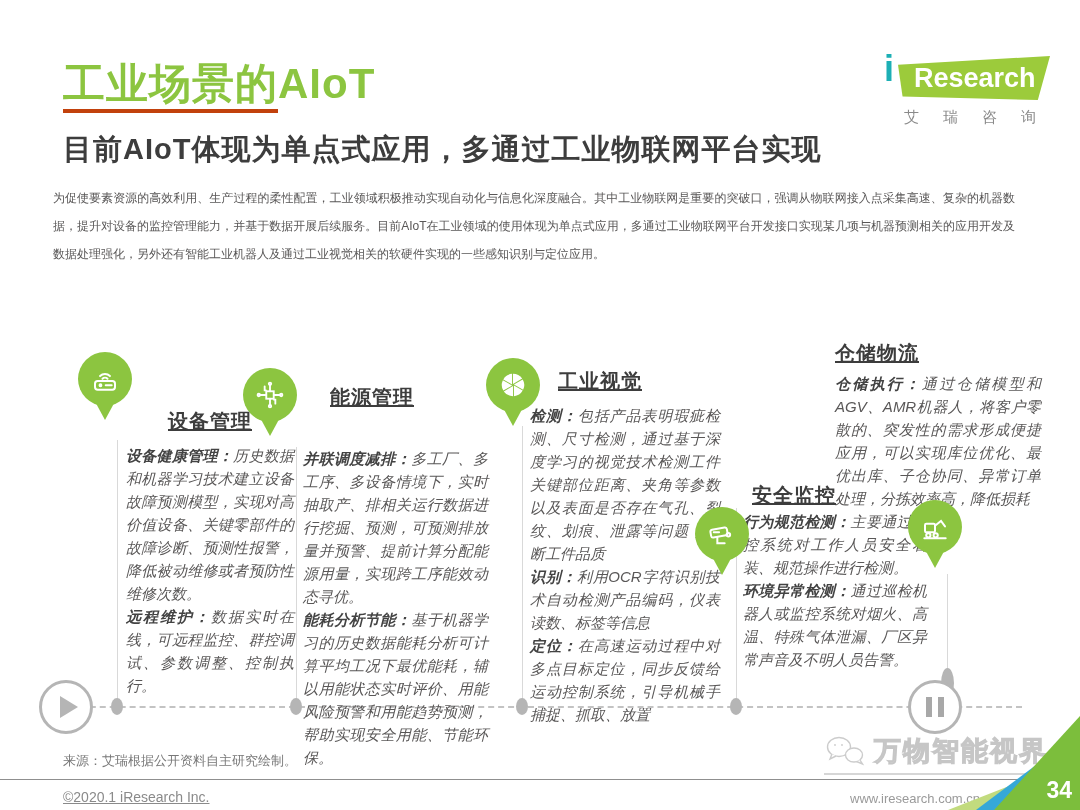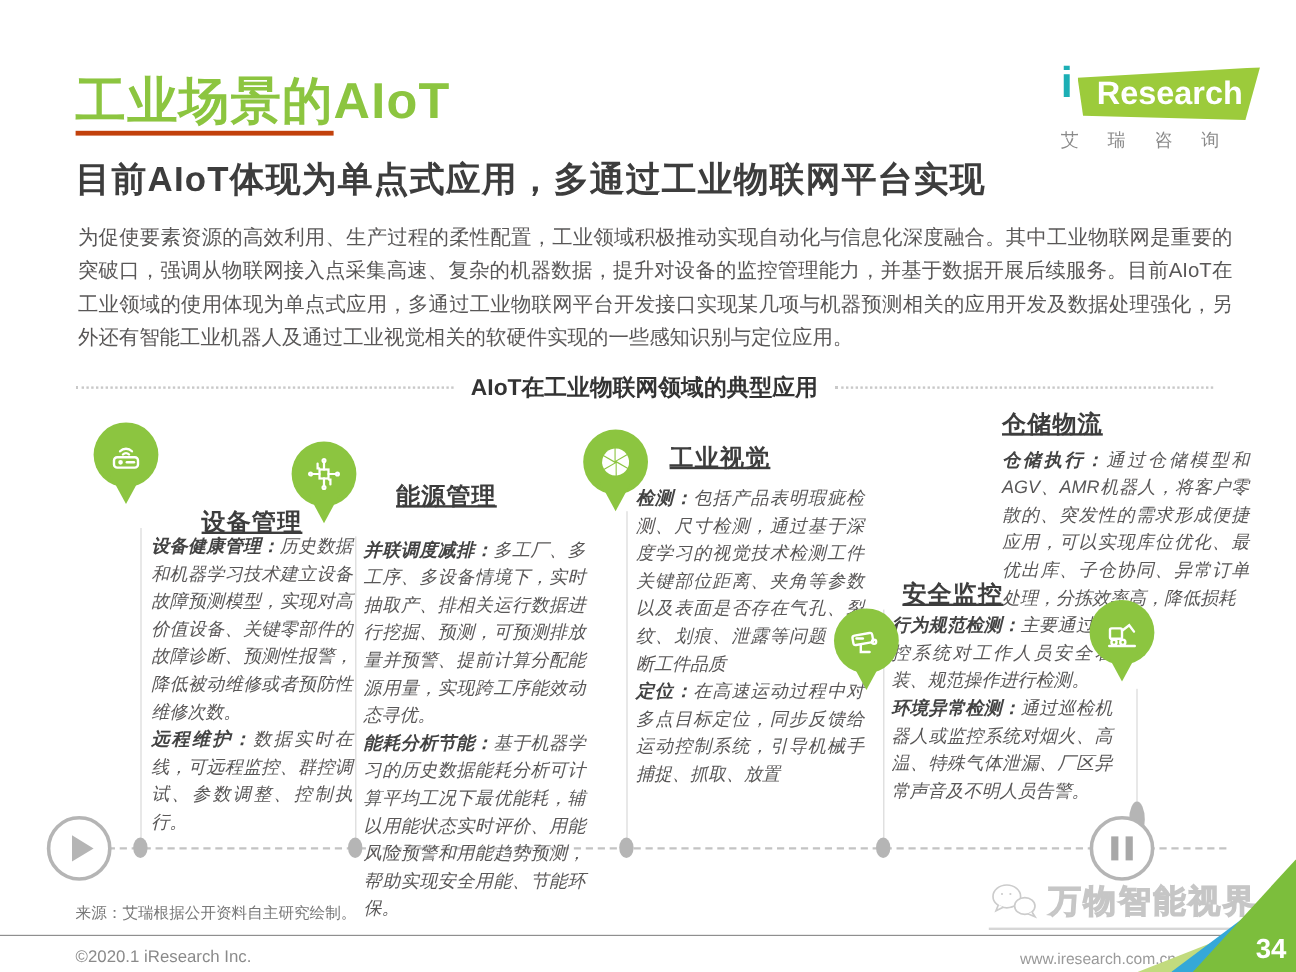--- a/index.html
+++ b/index.html
@@ -10,24 +10,24 @@
   
   .title { position:absolute; left:63px; top:56px; font-size:42px; font-weight:bold; color:#8CC540; letter-spacing:1px; }
   .title .zh { border-bottom:4px solid #c2410c; padding-bottom:2px; }
   .subtitle { position:absolute; left:63px; top:130px; font-size:29px; font-weight:bold; color:#3d3d3d; letter-spacing:1px; }
 
   .logo { position:absolute; left:884px; top:56px; width:185px; }
   .logo-flag { position:relative; margin-left:14px; width:152px; height:44px; background:#9CCB3B;
                clip-path:polygon(0 20%, 100% 0, 92% 100%, 3% 92%); display:flex; align-items:center; }
   .logo-flag span { color:#ffffff; font-size:27px; font-weight:bold; padding-left:16px; }
   .logo-i { position:absolute; left:0; top:-8px; font-size:36px; font-weight:bold; color:#1CAFB5; font-style:normal; }
-  .logo-caption { margin-top:8px; margin-left:0; font-size:15px; color:#8a8a8a; letter-spacing:24px; white-space:nowrap; }
-
-  
-  .intro { position:absolute; left:65px; top:184px; width:962px; font-size:17px; line-height:28px; color:#595757; text-align:justify; }
+  .logo-caption { margin-top:8px; margin-left:20px; font-size:15px; color:#8a8a8a; letter-spacing:24px; white-space:nowrap; }
+
+  
+  .intro { position:absolute; left:53px; top:184px; width:962px; font-size:12px; line-height:28px; color:#595757; text-align:justify; }
 
   
   .heading-row { position:absolute; left:63px; top:310px; width:948px; display:flex; align-items:center; gap:14px; }
   .dotline { flex:1; border-top:2px dotted #c9c9c9; height:0; }
   .diagram-heading { font-size:19px; font-weight:bold; color:#333333; white-space:nowrap; }
 
   
   .pin { position:absolute; width:54px; height:54px; background:#8CC540; border-radius:50%;
          display:flex; align-items:center; justify-content:center; z-index:3; }
   .pin::after { content:""; position:absolute; top:44px; left:50%; transform:translateX(-50%);
@@ -48,21 +48,21 @@
   .tl-circle { position:absolute; width:54px; height:54px; border:3px solid #b5b5b5; border-radius:50%;
                background:#ffffff; display:flex; align-items:center; justify-content:center; z-index:3; cursor:pointer; }
   .play-tri { width:0; height:0; border-left:18px solid #b5b5b5; border-top:11px solid transparent;
               border-bottom:11px solid transparent; margin-left:6px; }
   .pause-bars { display:flex; gap:6px; }
   .pause-bars i { display:block; width:6px; height:20px; background:#a8a8a8; }
 
   
   .source { position:absolute; left:63px; top:752px; font-size:13px; color:#787878; }
   .foot-divider { position:absolute; left:0; top:779px; width:1080px; height:1px; background:#8f8f8f; }
-  .copyright { position:absolute; left:63px; top:789px; font-size:14px; color:#8a8a8a; }
+  .copyright { position:absolute; left:63px; top:789px; font-size:14px; color:#8a8a8a;text-decoration:underline; }
   .website { position:absolute; left:850px; top:791px; font-size:13px; color:#9a9a9a; }
 
   .watermark { position:absolute; left:824px; top:733px; display:flex; align-items:center; gap:6px;
                border-bottom:2px solid #d6d6d6; padding-bottom:4px; z-index:4; }
   .watermark svg { width:44px; height:34px; }
   .watermark .wm-text { font-size:27px; font-weight:bold; color:#dadada; letter-spacing:2px;
                         -webkit-text-stroke:1px #c6c6c6; white-space:nowrap; }
 
   .corner { position:absolute; right:0; bottom:0; z-index:5; }
   .tri { position:absolute; right:0; bottom:0; }
@@ -83,83 +83,79 @@
       <span>Research</span>
     </div>
     <i class="logo-i">i</i>
     <div class="logo-caption">艾瑞咨询</div>
   </div>
 
   <h2 class="subtitle">目前AIoT体现为单点式应用，多通过工业物联网平台实现</h2>
 
   <p class="intro">为促使要素资源的高效利用、生产过程的柔性配置，工业领域积极推动实现自动化与信息化深度融合。其中工业物联网是重要的突破口，强调从物联网接入点采集高速、复杂的机器数据，提升对设备的监控管理能力，并基于数据开展后续服务。目前AIoT在工业领域的使用体现为单点式应用，多通过工业物联网平台开发接口实现某几项与机器预测相关的应用开发及数据处理强化，另外还有智能工业机器人及通过工业视觉相关的软硬件实现的一些感知识别与定位应用。</p>
 
-  <div class="heading-row">
-    <div class="dotline"></div>
-    <div class="diagram-heading">AIoT在工业物联网领域的典型应用</div>
-    <div class="dotline"></div>
-  </div>
 
   <div class="vline" style="left:117px; top:440px; height:262px;"></div>
   <div class="vline" style="left:296px; top:447px; height:255px;"></div>
   <div class="vline" style="left:522px; top:426px; height:276px;"></div>
   <div class="vline" style="left:736px; top:508px; height:194px;"></div>
   <div class="vline" style="left:947px; top:574px; height:112px;"></div>
 
   <div class="pin" style="left:78px; top:352px;">
     <svg viewBox="0 0 24 24" fill="none" stroke="#ffffff" stroke-width="1.5" stroke-linecap="round">
       <path d="M8.3 9.8 a5.2 5.2 0 0 1 7.4 0"></path>
       <path d="M10.1 11.8 a2.7 2.7 0 0 1 3.8 0"></path>
       <rect x="4.5" y="13.5" width="15" height="6.5" rx="2"></rect>
       <circle cx="8.6" cy="16.7" r="0.7" fill="#ffffff"></circle>
       <path d="M12.5 16.7 h4.5"></path>
     </svg>
   </div>
-  <div class="col-title" style="left:168px; top:408px;margin-top:14px;">设备管理</div>
+  <div class="col-title" style="left:168px; top:408px;">设备管理</div>
   <div class="coltext" style="left:126px; top:444px; width:168px;">
     <p><span class="term">设备健康管理：</span><span>历史数据和机器学习技术建立设备故障预测模型，实现对高价值设备、关键零部件的故障诊断、预测性报警，降低被动维修或者预防性维修次数。</span></p>
     <p><span class="term">远程维护：</span><span>数据实时在线，可远程监控、群控调试、参数调整、控制执行。</span></p>
   </div>
 
   <div class="pin" style="left:243px; top:368px;">
     <svg viewBox="0 0 24 24" fill="none" stroke="#ffffff" stroke-width="1.4" stroke-linecap="round">
       <rect x="9.2" y="9.2" width="5.6" height="5.6"></rect>
       <path d="M12 9.2 V4.5"></path>
         <path d="M12 14.8 V19.5"></path>
         <path d="M9.2 12 H4.5"></path>
         <path d="M14.8 12 H19.5"></path>
       <circle cx="12" cy="3.6" r="0.9"></circle>
         <circle cx="12" cy="20.4" r="0.9"></circle>
         <circle cx="3.6" cy="12" r="0.9"></circle>
         <circle cx="20.4" cy="12" r="0.9"></circle>
       <path d="M8 5.5 v3 h1"></path>
         <path d="M16 18.5 v-3 h-1"></path>
     </svg>
   </div>
-  <div class="col-title" style="left:330px; top:400px;">能源管理</div>
+  <div class="col-title" style="left:330px; top:384px;">能源管理</div>
   <div class="coltext" style="left:303px; top:447px; width:185px;">
     <p><span class="term">并联调度减排：</span><span>多工厂、多工序、多设备情境下，实时抽取产、排相关运行数据进行挖掘、预测，可预测排放量并预警、提前计算分配能源用量，实现跨工序能效动态寻优。</span></p>
     <p><span class="term">能耗分析节能：</span><span>基于机器学习的历史数据能耗分析可计算平均工况下最优能耗，辅以用能状态实时评价、用能风险预警和用能趋势预测，帮助实现安全用能、节能环保。</span></p>
   </div>
 
   <div class="pin" style="left:486px; top:358px;">
     <svg viewBox="0 0 24 24">
       <g fill="#ffffff">
         <path d="M12 3.6 A8.4 8.4 0 0 1 18.9 7.2 L12 11.2 Z"></path>
         <path d="M12 3.6 A8.4 8.4 0 0 1 18.9 7.2 L12 11.2 Z" transform="rotate(60 12 12)"></path>
         <path d="M12 3.6 A8.4 8.4 0 0 1 18.9 7.2 L12 11.2 Z" transform="rotate(120 12 12)"></path>
         <path d="M12 3.6 A8.4 8.4 0 0 1 18.9 7.2 L12 11.2 Z" transform="rotate(180 12 12)"></path>
         <path d="M12 3.6 A8.4 8.4 0 0 1 18.9 7.2 L12 11.2 Z" transform="rotate(240 12 12)"></path>
         <path d="M12 3.6 A8.4 8.4 0 0 1 18.9 7.2 L12 11.2 Z" transform="rotate(300 12 12)"></path>
       </g>
     </svg>
   </div>
   <div class="col-title" style="left:558px; top:368px;">工业视觉</div>
   <div class="coltext" style="left:530px; top:404px; width:190px;">
     <p><span class="term">检测：</span><span>包括产品表明瑕疵检测、尺寸检测，通过基于深度学习的视觉技术检测工件关键部位距离、夹角等参数以及表面是否存在气孔、裂纹、划痕、泄露等问题，判断工件品质</span></p>
+    <p><span class="term">识别：</span><span>利用OCR字符识别技术自动检测产品编码，仪表读数、标签等信息</span></p>
     <p><span class="term">定位：</span><span>在高速运动过程中对多点目标定位，同步反馈给运动控制系统，引导机械手捕捉、抓取、放置</span></p>
   </div>
 
   <div class="pin" style="left:695px; top:507px;">
     <svg viewBox="0 0 24 24" fill="none" stroke="#ffffff" stroke-width="1.5" stroke-linecap="round">
       <rect x="3.5" y="8" width="12.5" height="6" rx="1.5" transform="rotate(-10 9 11)"></rect>
       <circle cx="16.8" cy="12.6" r="1.3"></circle>
       <path d="M8.5 14.6 V19 h5.5"></path>
       <path d="M5.8 10.6 h4"></path>
     </svg>

